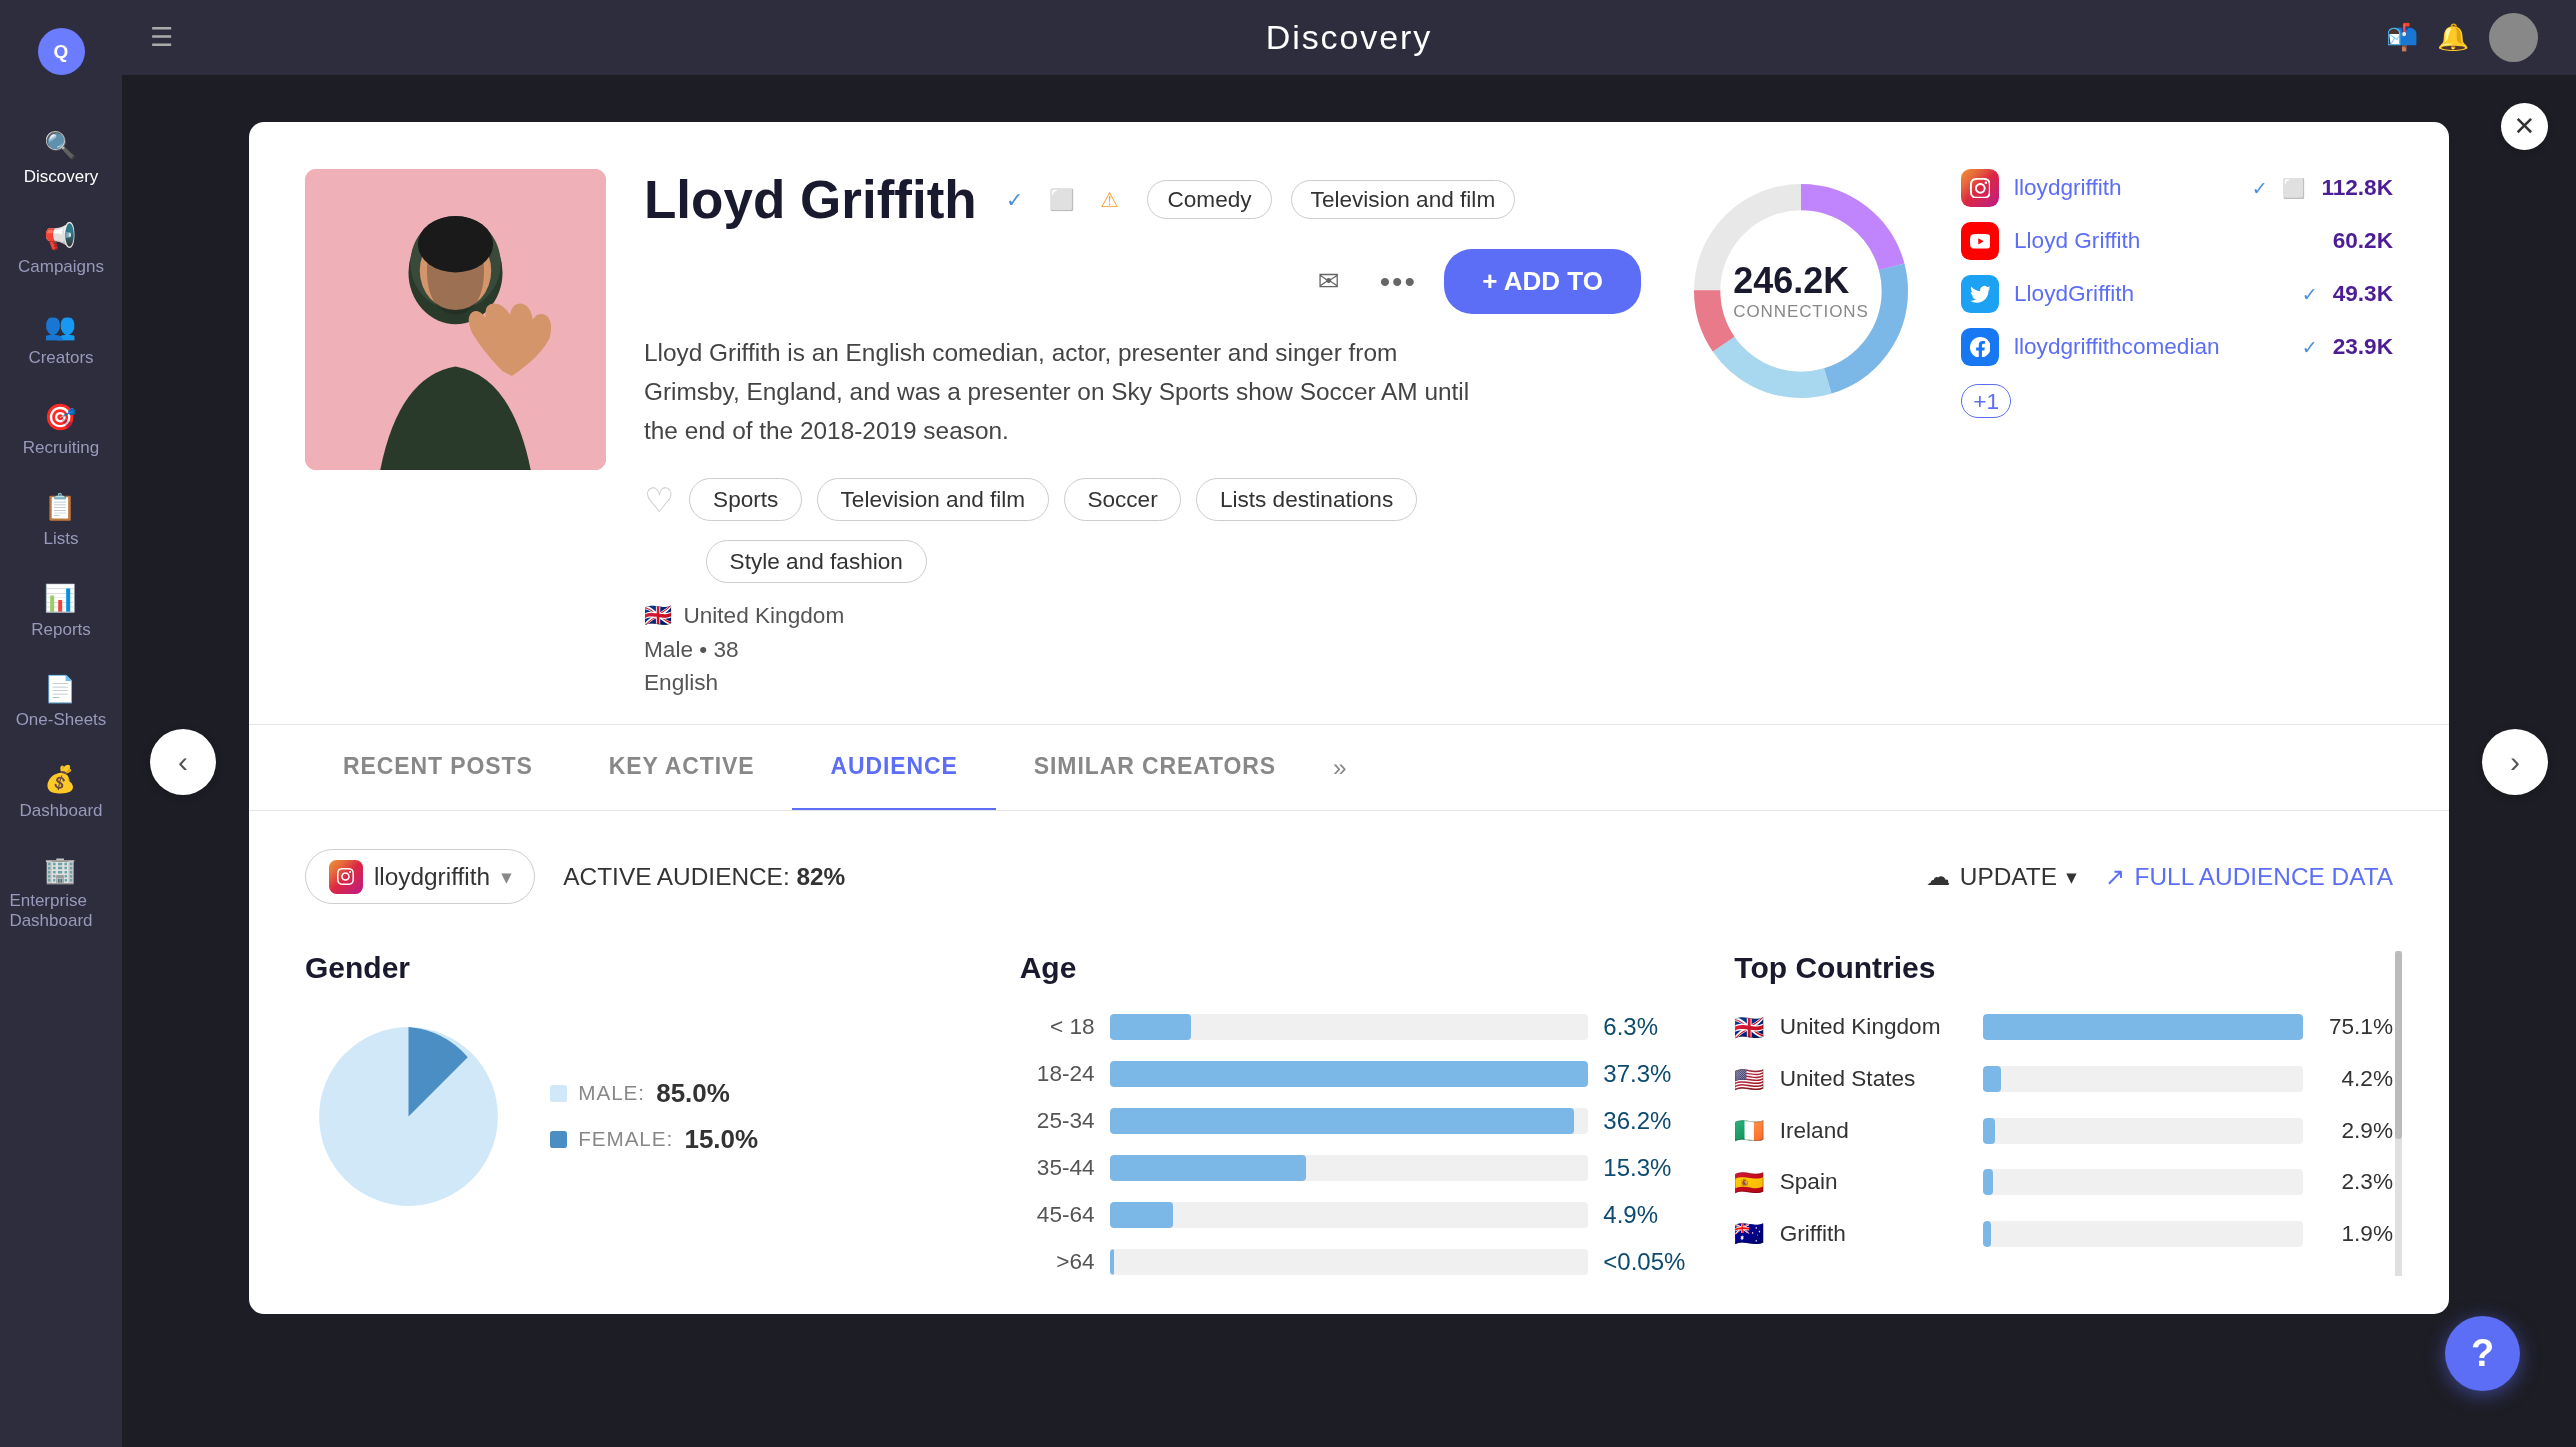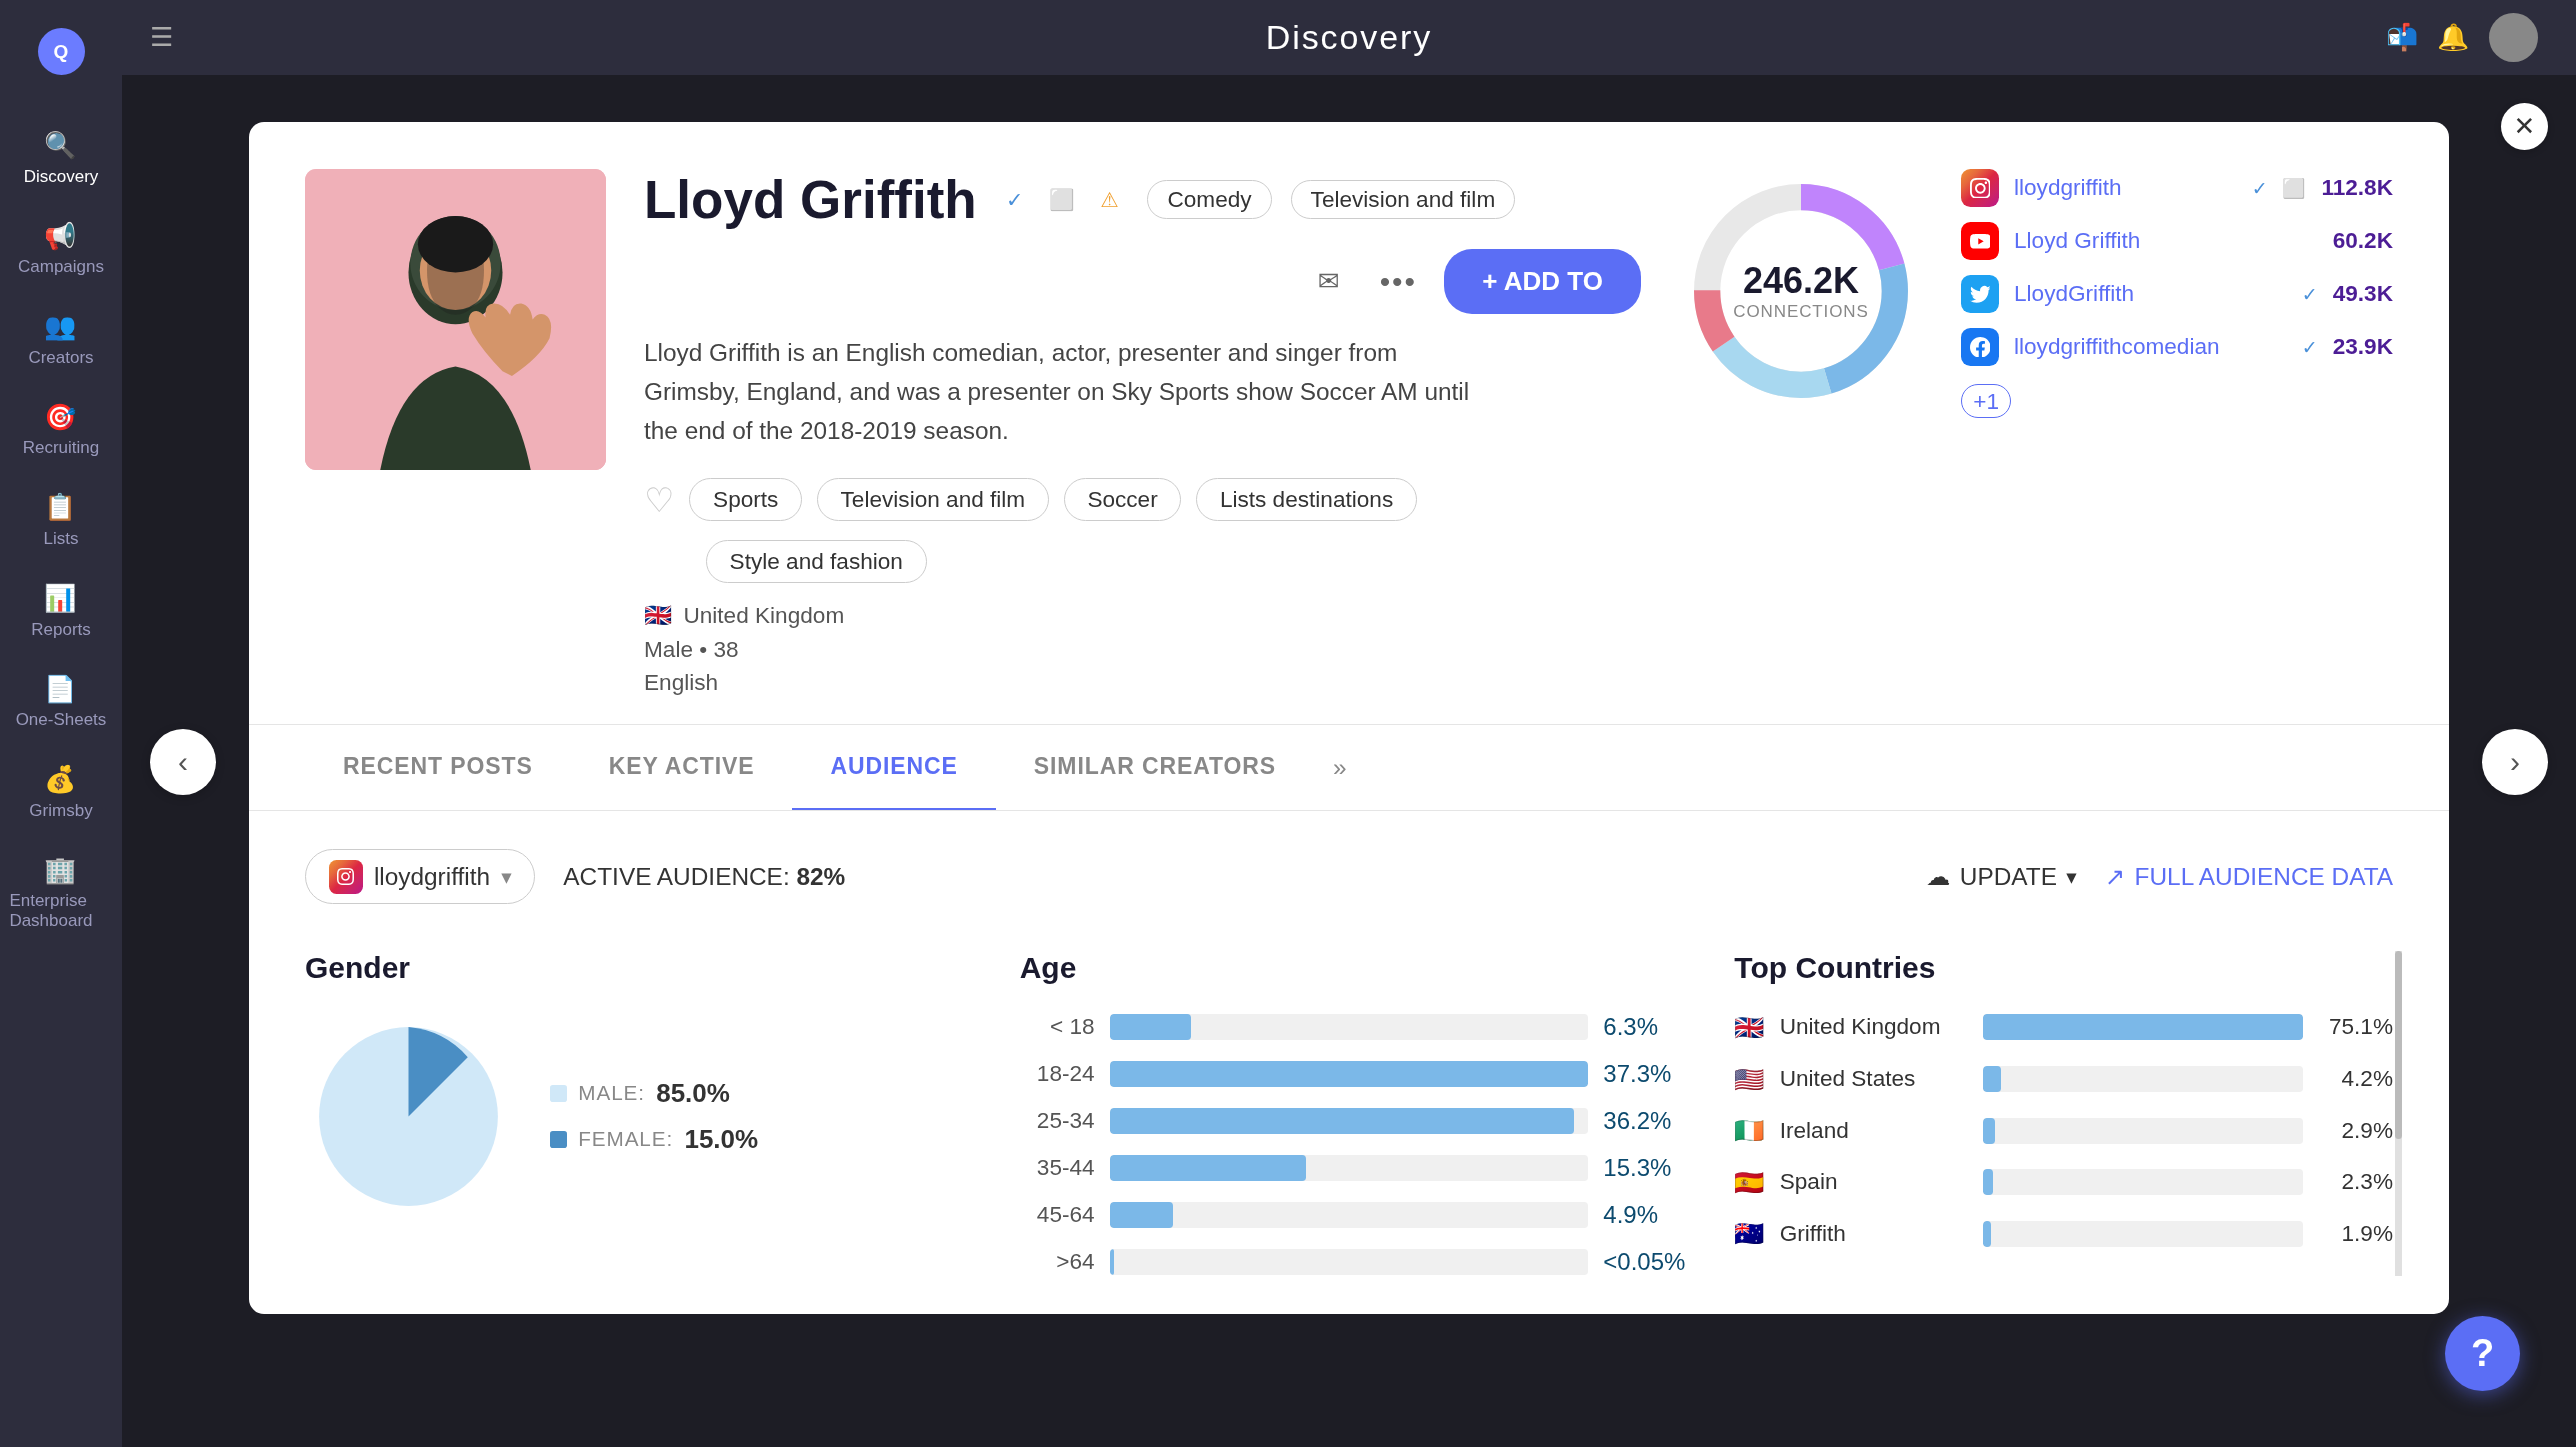--- a/index.html
+++ b/index.html
@@ -284,21 +284,21 @@
       position: relative;
       width: 244px;
       height: 244px;
       flex-shrink: 0;
     }
 
     .connections-center {
       position: absolute;
       top: 50%; left: 50%;
       transform: translate(-50%, -50%);
-      text-align: center;
+      text-align: left;
     }
 
     .connections-number {
       font-size: 36px;
       font-weight: 700;
       color: #1a1a2e;
     }
 
     .connections-label {
       font-size: 17px;
@@ -638,21 +638,21 @@
   <div class="sidebar-item">
     <span class="icon">📊</span>
     <span class="label">Reports</span>
   </div>
   <div class="sidebar-item">
     <span class="icon">📄</span>
     <span class="label">One-Sheets</span>
   </div>
   <div class="sidebar-item">
     <span class="icon">💰</span>
-    <span class="label">Grimsby</span>
+    <span class="label">Dashboard</span>
   </div>
   <div class="sidebar-item">
     <span class="icon">🏢</span>
     <span class="label">Enterprise Dashboard</span>
   </div>
 </div>
 
 <div class="topbar">
   <span class="topbar-menu-icon">☰</span>
   <span class="topbar-title">Discovery</span>

